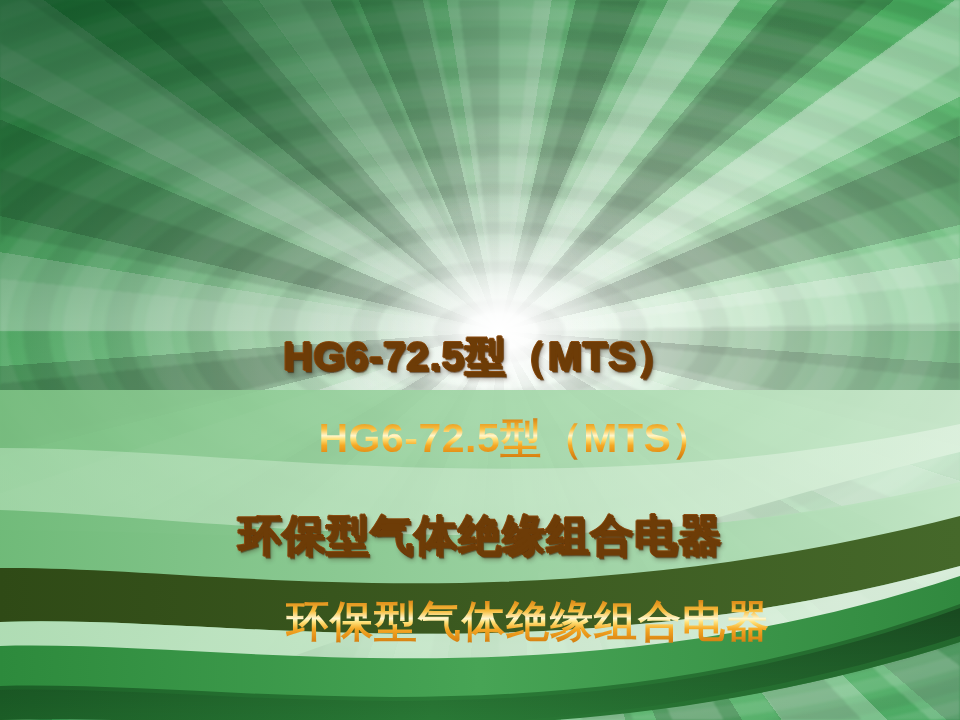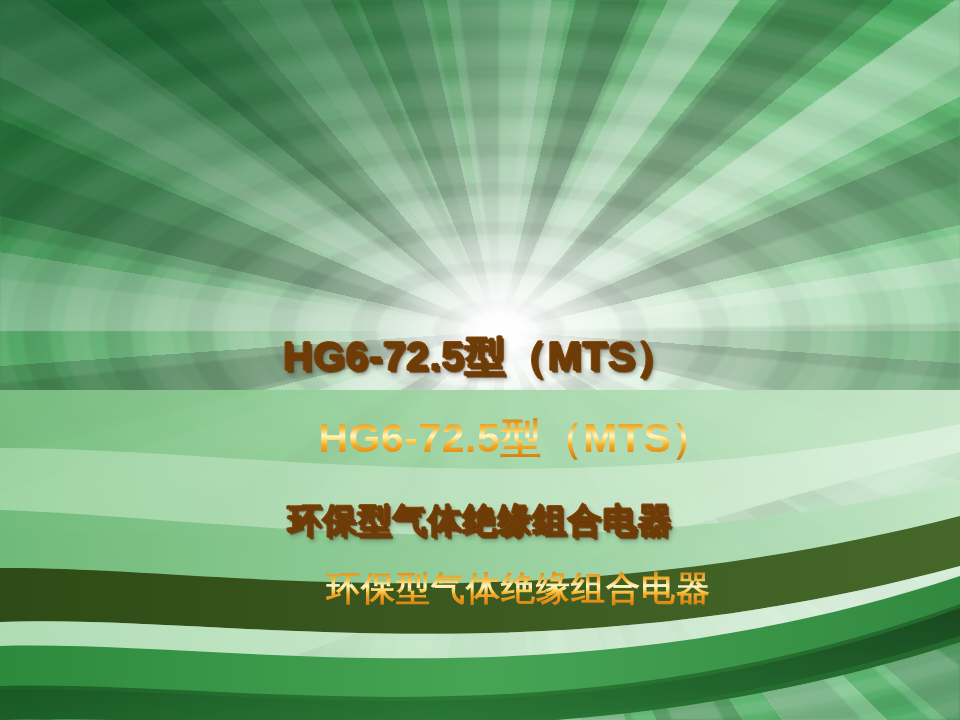--- a/index.html
+++ b/index.html
@@ -110,21 +110,21 @@
     position:absolute;left:0;top:0;width:100%;z-index:1;
     color:#6d3c07;
     text-shadow:
       2px 2px 0 #6d3c07, 2.5px 2.5px 1px rgba(60,28,2,.55),
       -1px 0 0 #8a4b10, 1px 0 0 #8a4b10,
        0 -1px 0 #8a4b10, 0 1px 0 #8a4b10,
       3px 4px 5px rgba(40,20,0,.42);
   }
   #line1{font-size:41px;
     font-family:"Liberation Sans","DejaVu Sans",sans-serif;}
-  #line2{font-size:34px;margin-top:3px;letter-spacing:1px;
+  #line2{font-size:43px;margin-top:14px;letter-spacing:1px;
     font-family:"DejaVu Sans","Liberation Sans",sans-serif;}
 </style>
 </head>
 <body>
 
 <div id="slide">
 
   <div class="bg-layer bg-base"></div>
   <div class="bg-layer arcs"></div>
   <div class="bg-layer rays"></div>

